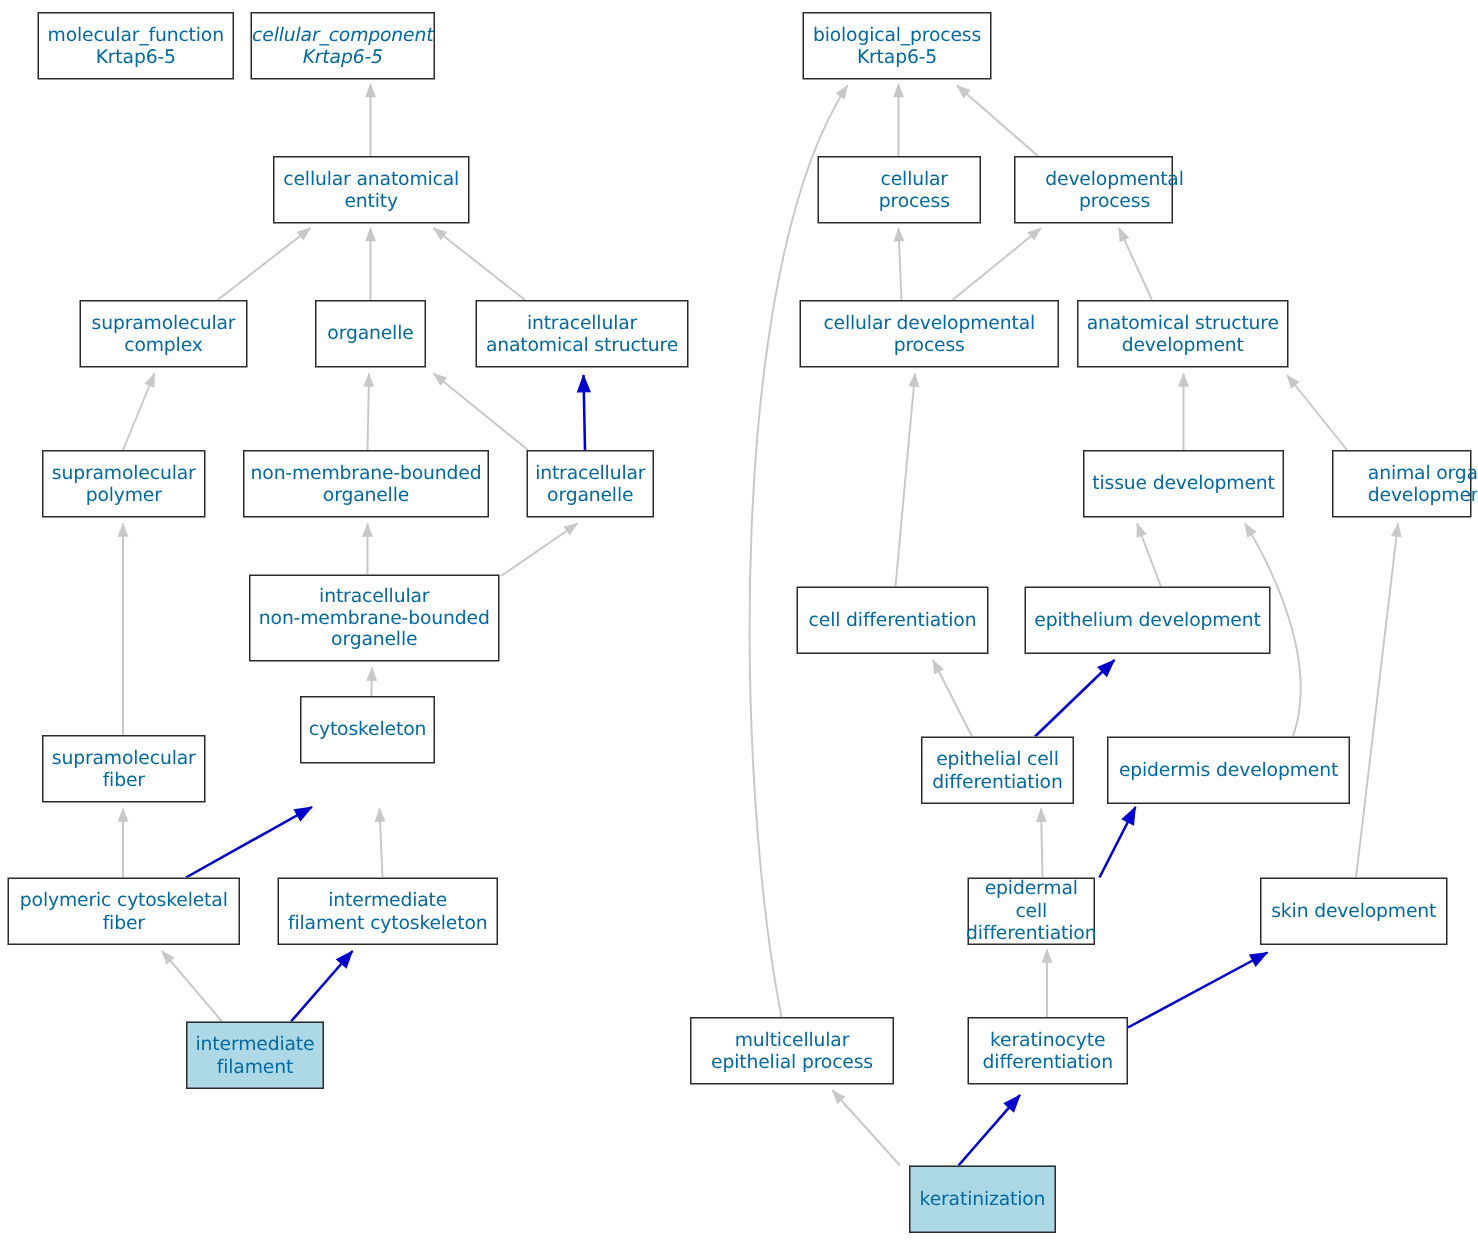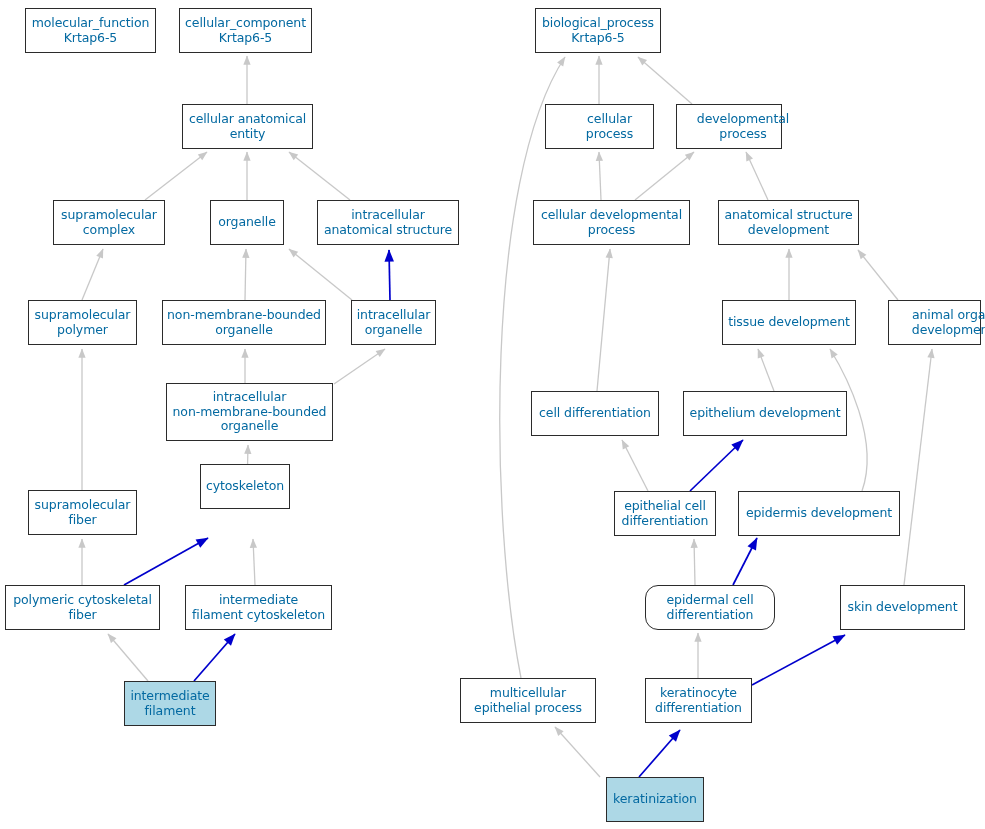--- a/index.html
+++ b/index.html
@@ -97,35 +97,35 @@
         <path d="M 698,678 L 698,633" fill="none" stroke="#c8c8c8" stroke-width="1.3" marker-end="url(#arrow-grey)"></path>
         <path d="M 752,685 L 845,635" fill="none" stroke="#0000cc" stroke-width="1.7" marker-end="url(#arrow-blue)"></path>
         <path d="M 600,777 L 555,727" fill="none" stroke="#c8c8c8" stroke-width="1.3" marker-end="url(#arrow-grey)"></path>
         <path d="M 639,777 L 680,730" fill="none" stroke="#0000cc" stroke-width="1.7" marker-end="url(#arrow-blue)"></path>
         <path d="M 904,585 L 932,349" fill="none" stroke="#c8c8c8" stroke-width="1.3" marker-end="url(#arrow-grey)"></path>
       </g>
   </svg>
   <div id="node-group">
       <div class="go-node" style="left: 25px; top: 8px; width: 131px; height: 45px;"><span class="node-label">molecular_function
 Krtap6-5</span></div>
-      <div class="go-node" style="left: 179px; top: 8px; width: 133px; height: 45px;"><span class="node-label">cellular_component
+      <div class="go-node" style="left: 167px; top: 8px; width: 123px; height: 45px; font-style: italic;"><span class="node-label">cellular_component
 Krtap6-5</span></div>
       <div class="go-node" style="left: 535px; top: 8px; width: 126px; height: 45px;"><span class="node-label">biological_process
 Krtap6-5</span></div>
       <div class="go-node" style="left: 182px; top: 104px; width: 131px; height: 45px;"><span class="node-label">cellular anatomical
 entity</span></div>
       <div class="go-node" style="left: 545px; top: 104px; width: 109px; height: 45px; padding-left: 20px;"><span class="node-label">cellular process</span></div>
       <div class="go-node" style="left: 676px; top: 104px; width: 106px; height: 45px; padding-left: 28px;"><span class="node-label">developmental
 process</span></div>
       <div class="go-node" style="left: 53px; top: 200px; width: 112px; height: 45px;"><span class="node-label">supramolecular
 complex</span></div>
       <div class="go-node" style="left: 210px; top: 200px; width: 74px; height: 45px;"><span class="node-label">organelle</span></div>
       <div class="go-node" style="left: 317px; top: 200px; width: 142px; height: 45px;"><span class="node-label">intracellular
 anatomical structure</span></div>
-      <div class="go-node" style="left: 533px; top: 200px; width: 157px; height: 45px;"><span class="node-label">cellular developmental
+      <div class="go-node" style="left: 533px; top: 200px; width: 173px; height: 45px;"><span class="node-label">cellular developmental
 process</span></div>
       <div class="go-node" style="left: 718px; top: 200px; width: 141px; height: 45px;"><span class="node-label">anatomical structure
 development</span></div>
       <div class="go-node" style="left: 28px; top: 300px; width: 109px; height: 45px;"><span class="node-label">supramolecular
 polymer</span></div>
       <div class="go-node" style="left: 162px; top: 300px; width: 164px; height: 45px;"><span class="node-label">non-membrane-bounded
 organelle</span></div>
       <div class="go-node" style="left: 351px; top: 300px; width: 85px; height: 45px;"><span class="node-label">intracellular
 organelle</span></div>
       <div class="go-node" style="left: 722px; top: 300px; width: 134px; height: 45px;"><span class="node-label">tissue development</span></div>
@@ -139,21 +139,21 @@
       <div class="go-node" style="left: 28px; top: 490px; width: 109px; height: 45px;"><span class="node-label">supramolecular
 fiber</span></div>
       <div class="go-node" style="left: 200px; top: 464px; width: 90px; height: 45px;"><span class="node-label">cytoskeleton</span></div>
       <div class="go-node" style="left: 614px; top: 491px; width: 102px; height: 45px;"><span class="node-label">epithelial cell
 differentiation</span></div>
       <div class="go-node" style="left: 738px; top: 491px; width: 162px; height: 45px;"><span class="node-label">epidermis development</span></div>
       <div class="go-node" style="left: 5px; top: 585px; width: 155px; height: 45px;"><span class="node-label">polymeric cytoskeletal
 fiber</span></div>
       <div class="go-node" style="left: 185px; top: 585px; width: 147px; height: 45px;"><span class="node-label">intermediate
 filament cytoskeleton</span></div>
-      <div class="go-node" style="left: 645px; top: 585px; width: 130px; height: 45px; border-radius: 13px;"><span class="node-label">epidermal cell
+      <div class="go-node" style="left: 645px; top: 585px; width: 85px; height: 45px;"><span class="node-label">epidermal cell
 differentiation</span></div>
       <div class="go-node" style="left: 840px; top: 585px; width: 125px; height: 45px;"><span class="node-label">skin development</span></div>
       <div class="go-node highlight" style="left: 124px; top: 681px; width: 92px; height: 45px;"><span class="node-label">intermediate
 filament</span></div>
       <div class="go-node" style="left: 460px; top: 678px; width: 136px; height: 45px;"><span class="node-label">multicellular
 epithelial process</span></div>
       <div class="go-node" style="left: 645px; top: 678px; width: 107px; height: 45px;"><span class="node-label">keratinocyte
 differentiation</span></div>
       <div class="go-node highlight" style="left: 566px; top: 777px; width: 98px; height: 45px; margin-left: 40px;"><span class="node-label">keratinization</span></div>
     </div>

